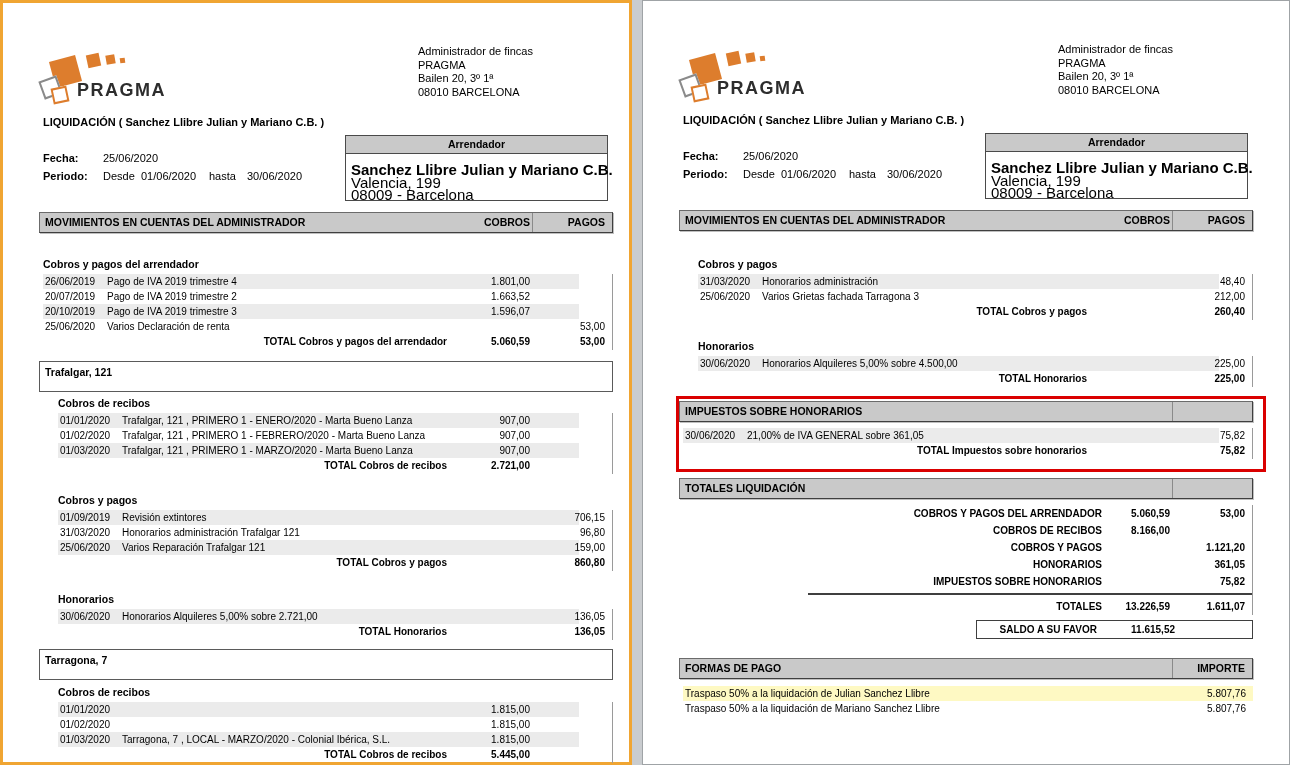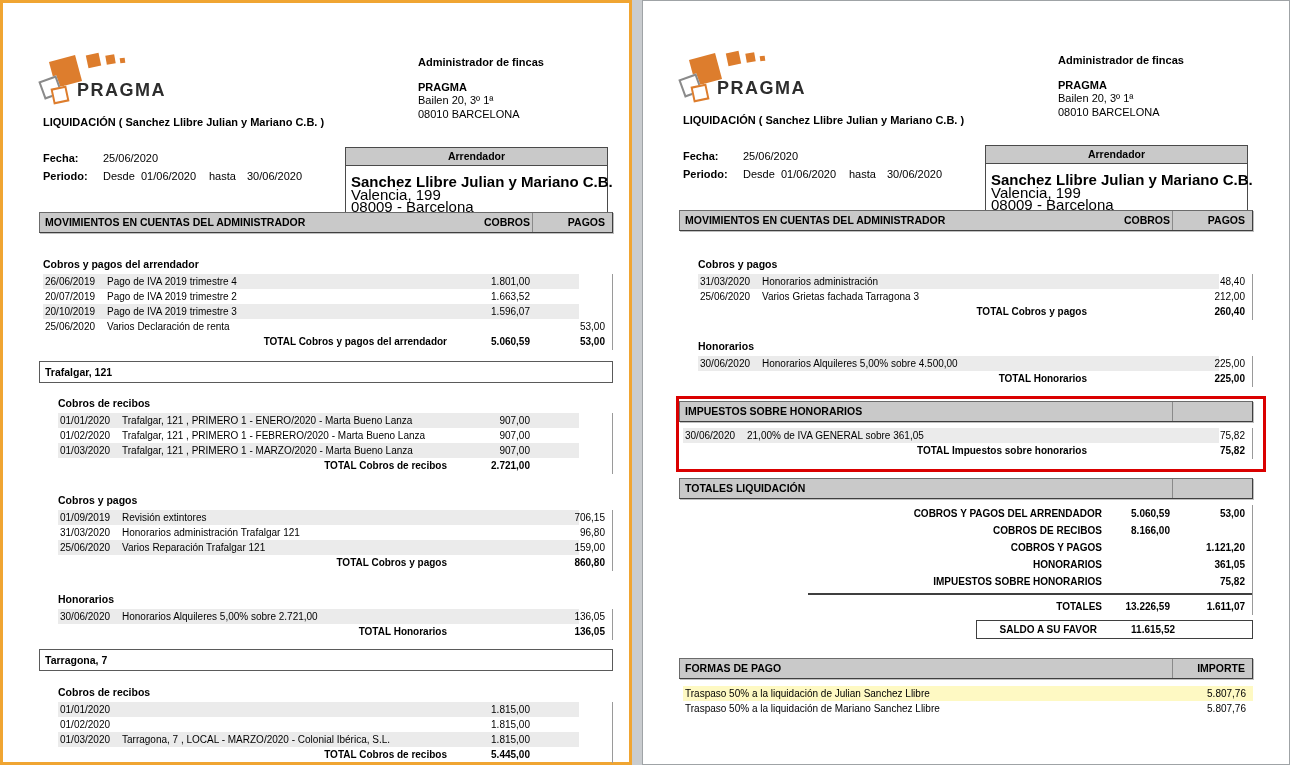--- a/index.html
+++ b/index.html
@@ -6,51 +6,51 @@
   body{width:1290px;height:765px;background:#C9CCCF;position:relative;overflow:hidden;
        font-family:"Liberation Sans",sans-serif;color:#000;}
   span,div{white-space:nowrap;}
   .page{position:absolute;background:#fff;box-sizing:border-box;}
   #pageL{left:0;top:0;width:632px;height:765px;border:3px solid #F0A532;}
   #pageR{left:642px;top:0;width:648px;height:765px;border:1px solid #9FA3A6;}
   .inner{position:absolute;inset:0;}
 
   
   .sender{position:absolute;left:415px;top:42px;font-size:11px;line-height:13.5px;}
-  .sender .b{font-weight:bold;margin-top:11px;}
+  .sender .b{font-weight:normal;}
   .logo{position:absolute;left:36px;top:42px;width:190px;height:60px;}
   .logo .sq{position:absolute;background:#DD7D2D;}
   .logo .o1{width:27px;height:27px;left:13px;top:13px;transform:rotate(-15deg);}
   .logo .o2{width:13px;height:13px;left:48px;top:9px;transform:rotate(-12deg);}
   .logo .o3{width:9px;height:9px;left:67px;top:10px;transform:rotate(-10deg);}
   .logo .o4{width:5px;height:5px;left:81px;top:13px;transform:rotate(-8deg);}
   .logo .w1{position:absolute;width:15px;height:15px;left:2px;top:33px;background:#fff;border:2px solid #8a8a8a;transform:rotate(-20deg);}
   .logo .w2{position:absolute;width:12px;height:12px;left:13px;top:42px;background:#fff;border:2px solid #DD7D2D;transform:rotate(-12deg);}
   .logo .txt{position:absolute;left:38px;top:35px;font-size:18px;font-weight:bold;letter-spacing:1.5px;color:#2d2d2d;}
 
   .title{position:absolute;left:40px;top:113px;font-size:11px;font-weight:bold;}
   .meta{position:absolute;left:40px;font-size:11px;display:flex;}
   .meta .lab{font-weight:bold;width:60px;}
   .meta .w38{width:38px;} .meta .w68{width:68px;}
 
-  .arr{position:absolute;left:342px;top:132px;width:263px;height:66px;border:1px solid #4a4a4a;box-sizing:border-box;margin-top:12px;}
+  .arr{position:absolute;left:342px;top:132px;width:263px;height:66px;border:1px solid #4a4a4a;box-sizing:border-box;}
   .arr .hd{height:17px;background:#C9C9C9;border-bottom:1px solid #4a4a4a;text-align:center;font-weight:bold;font-size:10.5px;line-height:17px;}
   .arr .bd{padding:10px 5px;font-size:15px;line-height:12.5px;}
   .arr .nm{font-weight:bold;}
 
   
   .bar{position:absolute;left:36px;width:574px;height:21px;background:#C9C9C9;box-sizing:border-box;
        border:1px solid #6b6b6b;border-right-color:#3f3f3f;border-bottom-color:#3f3f3f;
        font-size:10.5px;font-weight:bold;line-height:19px;box-shadow:1px 1px 0 rgba(0,0,0,.25);}
   .bar .t{position:absolute;left:5px;}
   .bar .c{position:absolute;right:82px;}
   .bar .p{position:absolute;right:7px;}
   .bar .dv{position:absolute;left:492px;top:0;bottom:0;width:1px;background:#8a8a8a;}
 
-  .bld{position:absolute;left:36px;width:574px;height:22px;border:1px solid #5a5a5a;box-sizing:border-box;
+  .bld{position:absolute;left:36px;width:574px;height:31px;border:1px solid #5a5a5a;box-sizing:border-box;
        font-size:10.5px;font-weight:bold;line-height:20px;padding-left:5px;}
 
   
   .sect{position:absolute;left:40px;width:570px;font-size:10px;}
   .slabel{font-weight:bold;font-size:10.5px;height:15px;margin-bottom:1px;}
   .sect.ind .slabel{margin-left:15px;}
   .rbox{border-right:1px solid #9a9a9a;}
   .sect.ind .rbox{margin-left:15px;}
   .row{position:relative;height:15px;line-height:15px;}
   .row.g{background:linear-gradient(90deg,#EBEBEB calc(100% - 33px),rgba(0,0,0,0) calc(100% - 33px));}

